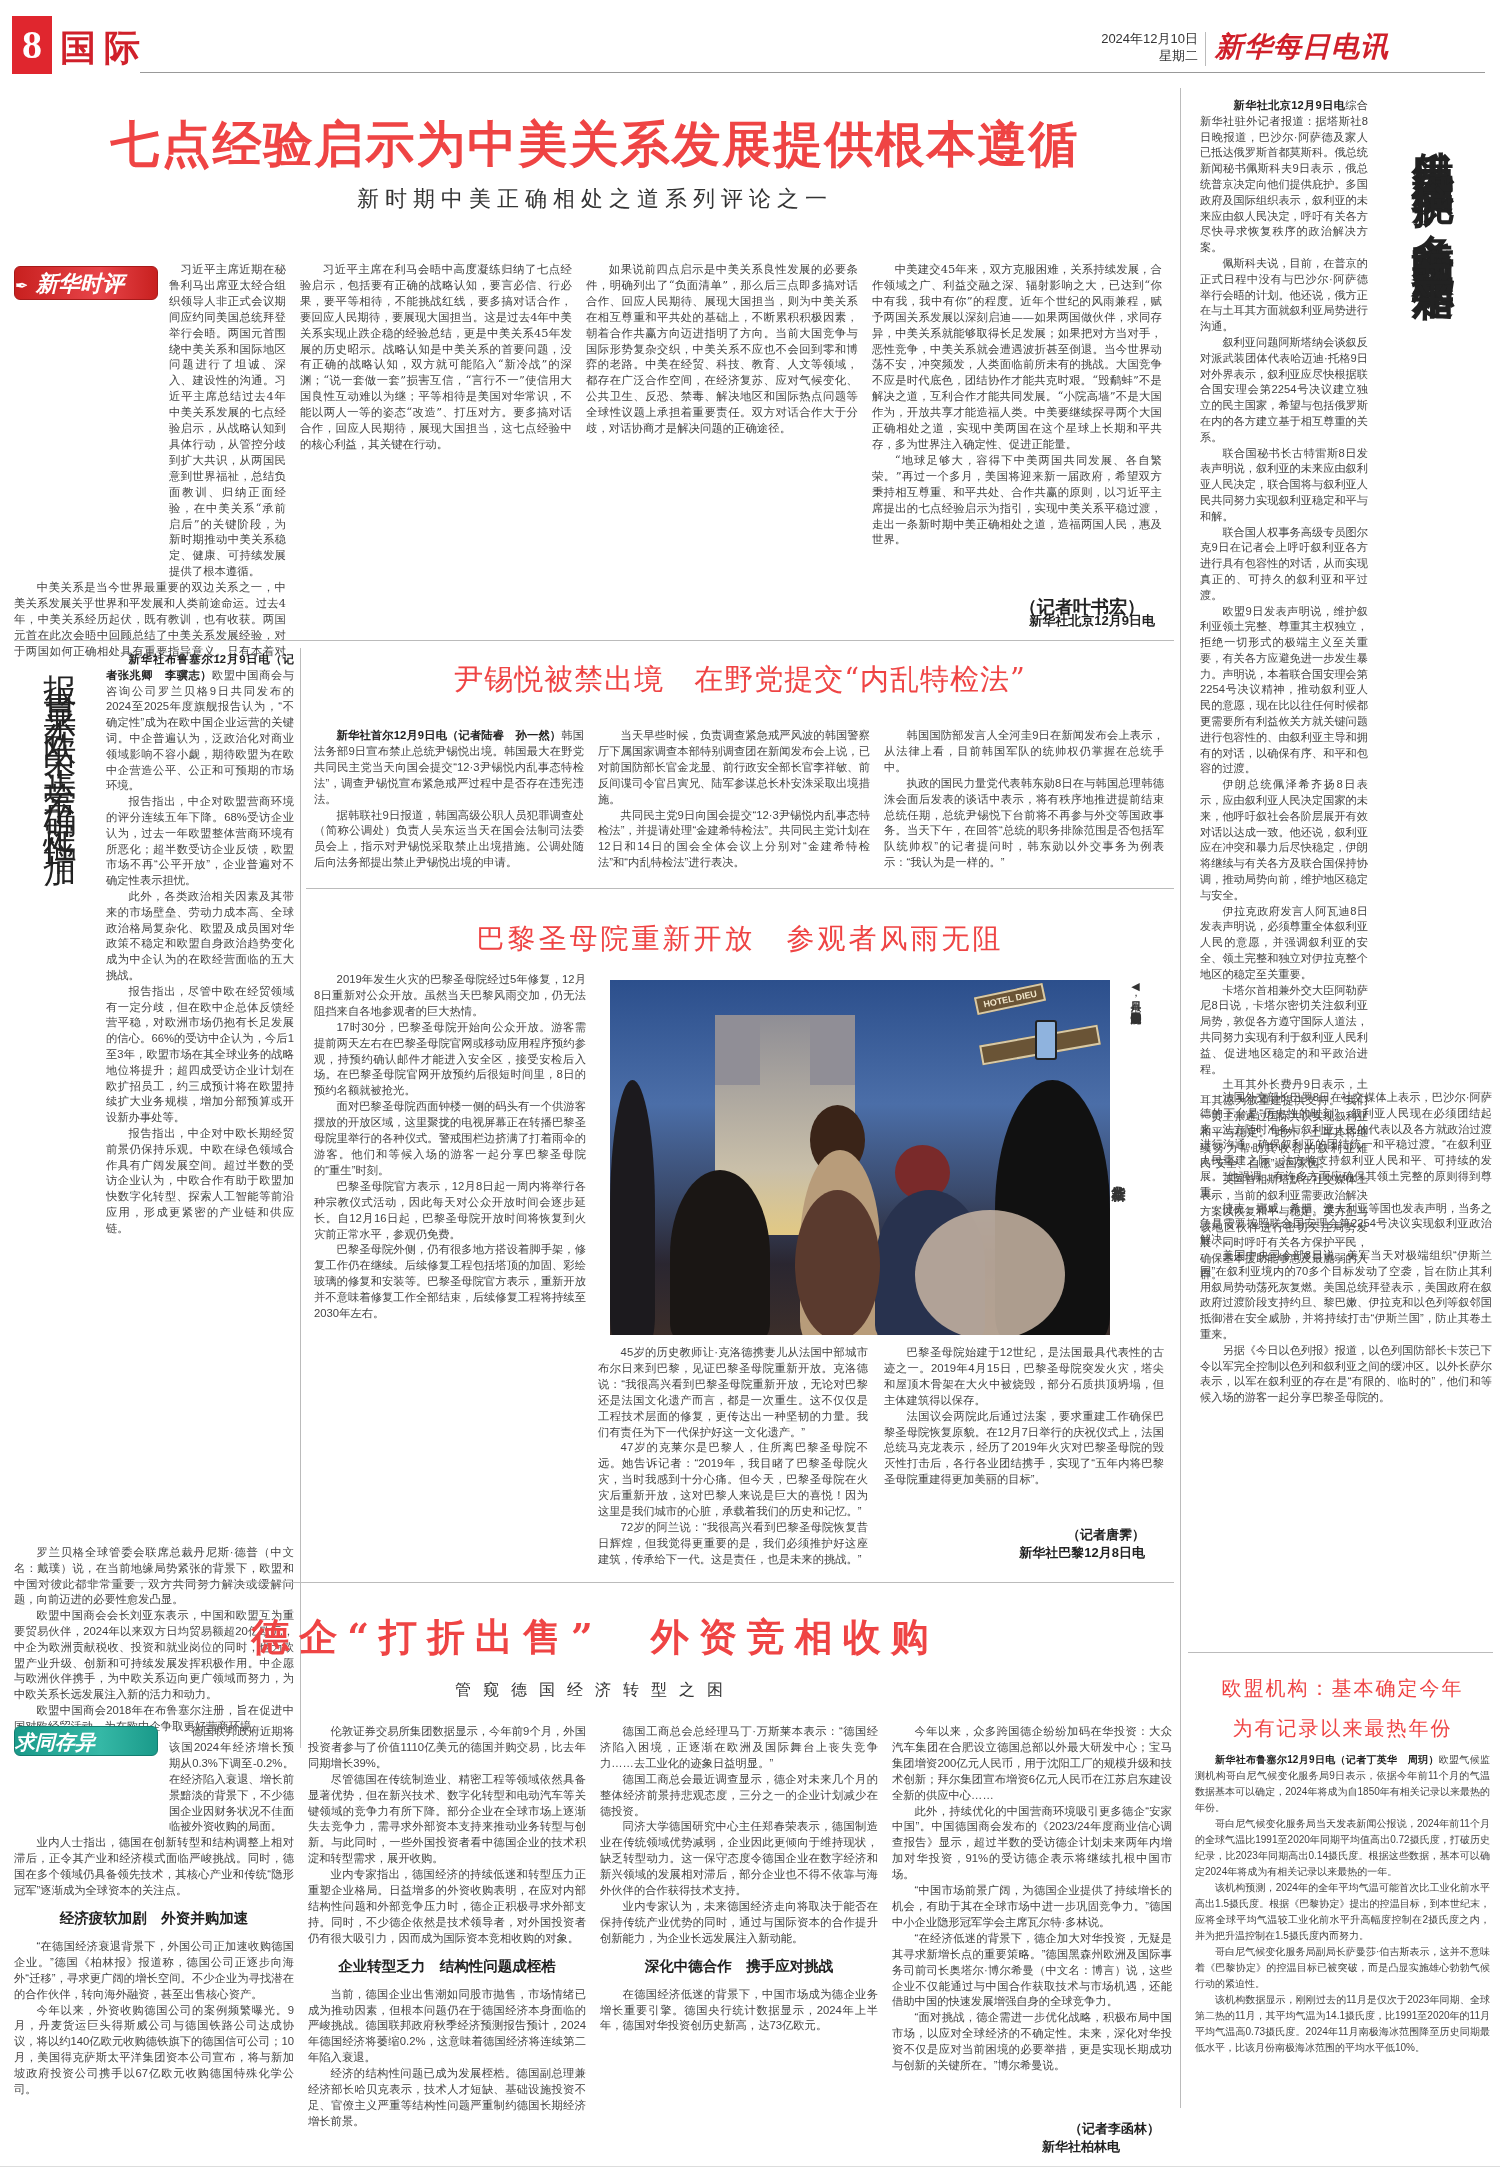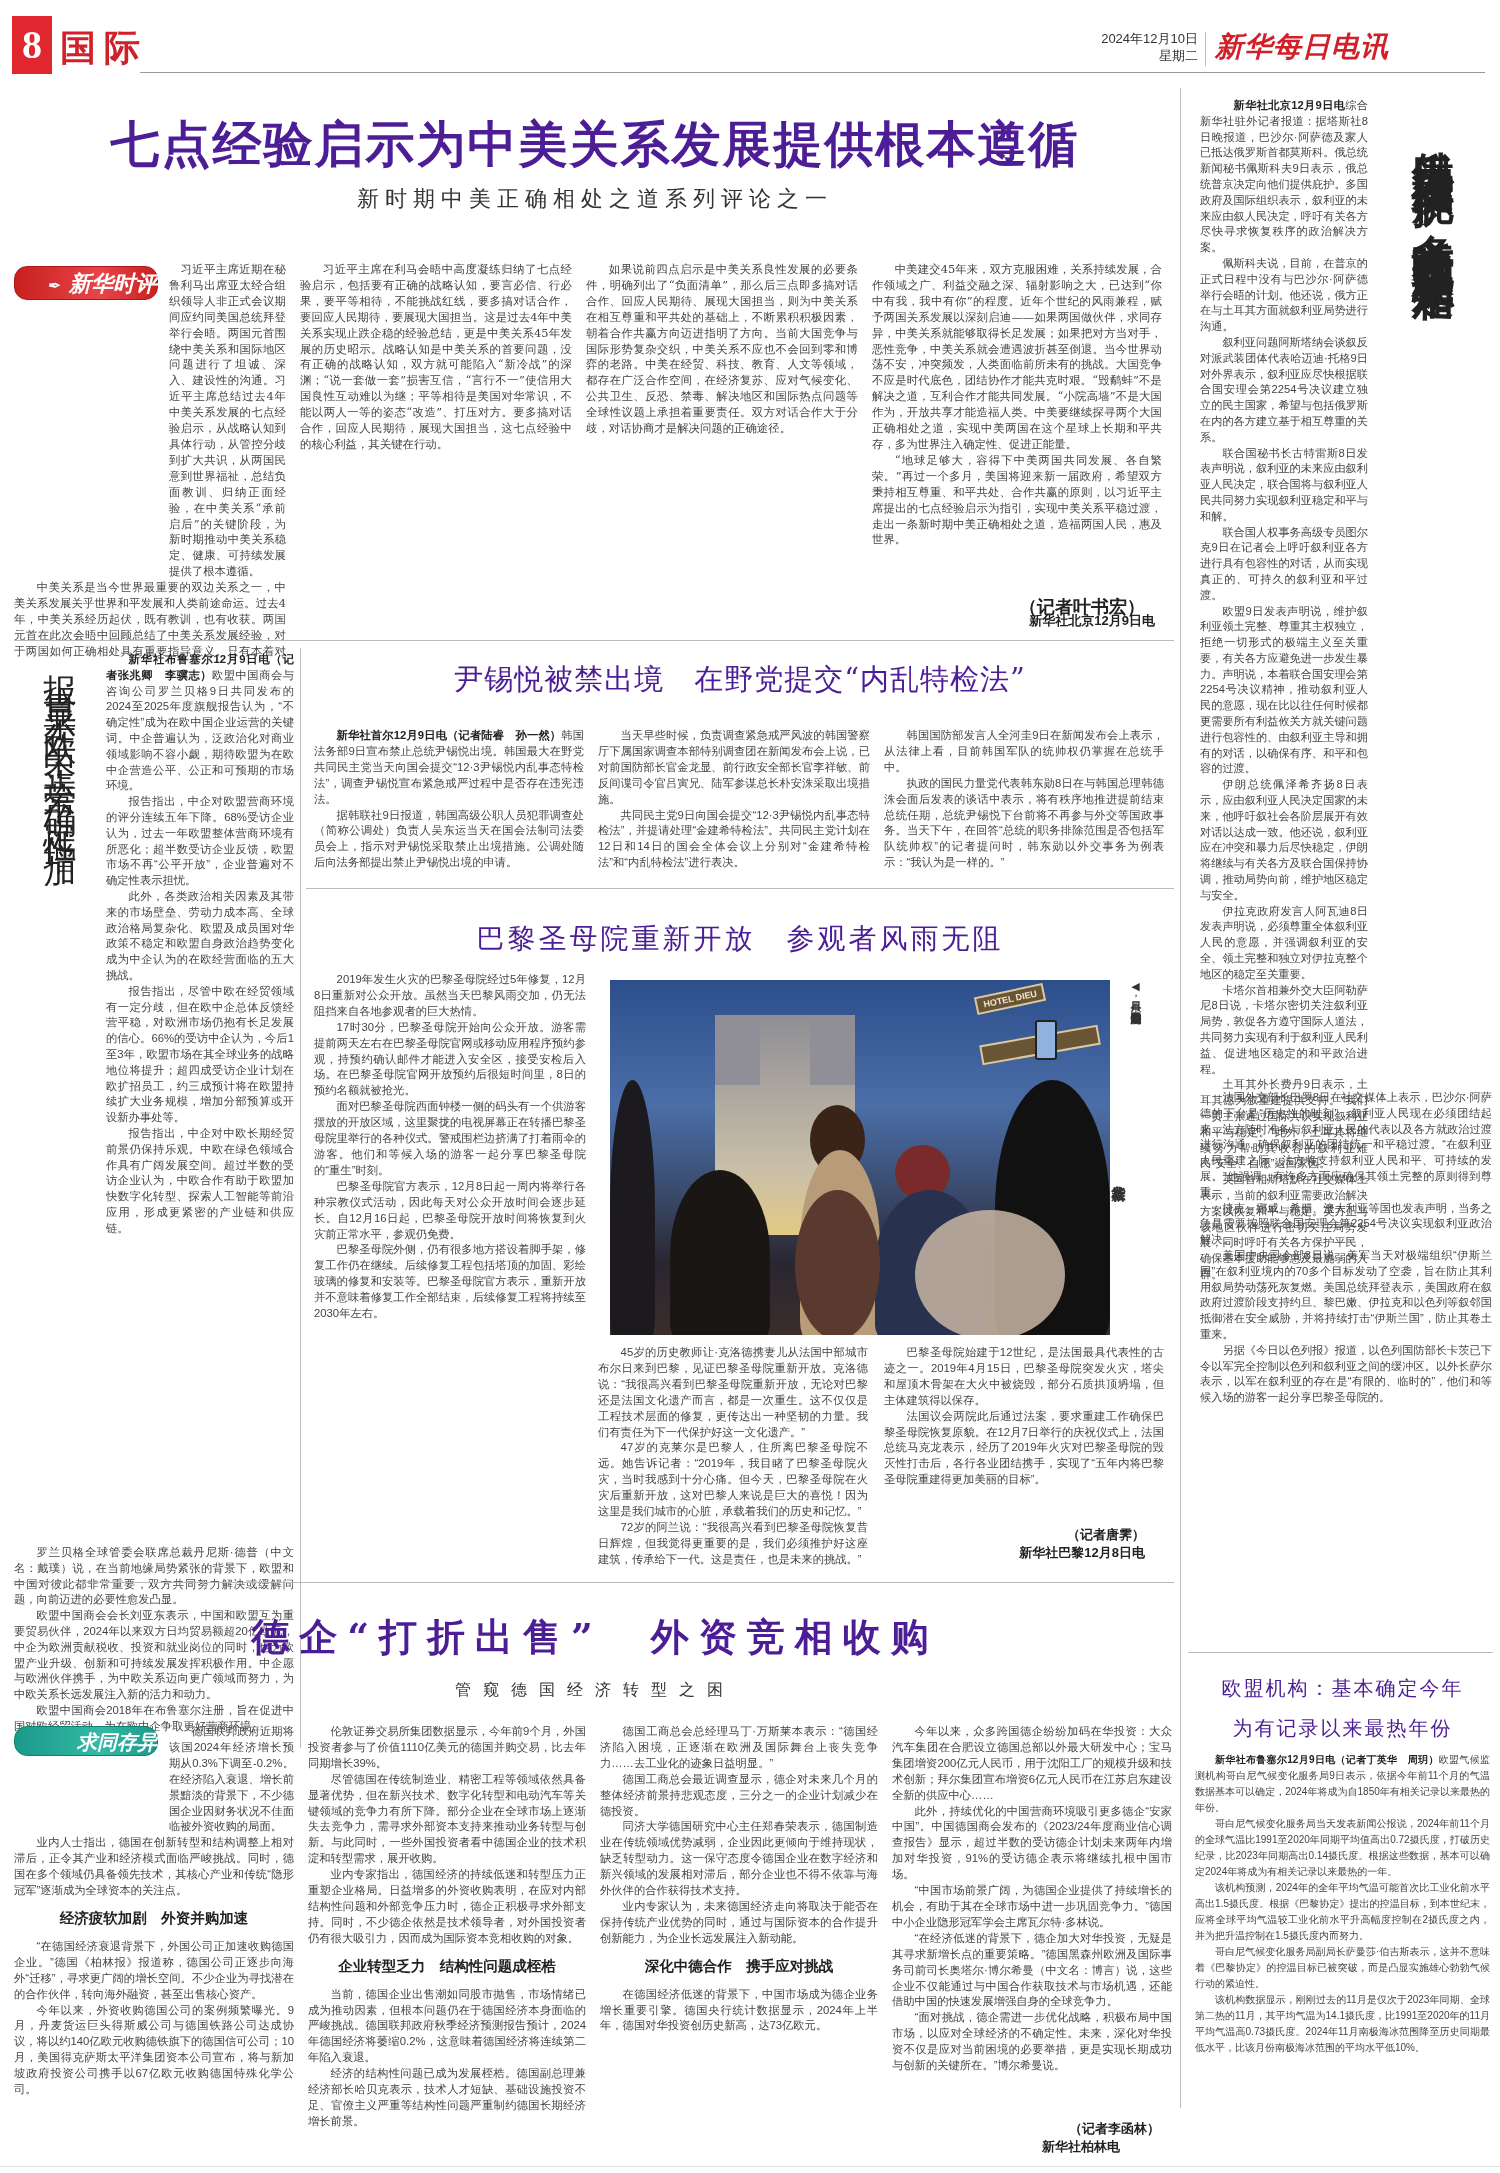--- a/index.html
+++ b/index.html
@@ -6,31 +6,31 @@
 html,body{width:1500px;height:2173px;background:#fff;overflow:hidden}
 body{font-family:"DejaVu Serif","Liberation Serif",serif;color:#333;position:relative}
 .abs{position:absolute}
 .masthead{left:0;top:0;width:1500px;height:78px}
 .page-num{left:12px;top:16px;width:40px;height:58px;background:#e0262e;color:#fff;font:bold 40px "Liberation Serif",serif;text-align:center;line-height:58px}
 .section-name{left:60px;top:24px;font:bold 36px "DejaVu Serif",serif;color:#d0202a;letter-spacing:8px}
 .mast-rule{left:140px;top:72px;width:1345px;height:1px;background:#999}
 .mast-date{left:1050px;top:30px;text-align:right;width:148px;font:13px "Liberation Sans",sans-serif;color:#333;line-height:17px}
 .mast-sep{left:1205px;top:32px;width:1px;height:34px;background:#bbb}
 .mast-logo{left:1215px;top:28px;font:bold italic 28px "DejaVu Serif",serif;color:#d0202a;letter-spacing:1px}
-.headline{font-family:"DejaVu Serif",serif;font-weight:bold;color:#4c1d95;text-align:center;white-space:nowrap}
+.headline{font-family:"DejaVu Serif",serif;font-weight:bold;color:#ef4444;text-align:center;white-space:nowrap}
 .subhead{font-family:"DejaVu Sans",sans-serif;color:#333;text-align:center;white-space:nowrap}
 .col{font-size:11.6px;line-height:15.9px;text-align:justify;color:#444;overflow:hidden}
 .col p{text-indent:2em}
 .sans-col{font-family:"Liberation Sans","DejaVu Sans",sans-serif}
 .dateline{font-weight:bold;color:#222;font-family:"Liberation Sans",sans-serif}
 .byline{font-family:"Liberation Sans",sans-serif;font-weight:bold;text-align:right;color:#222}
 .vtitle{writing-mode:vertical-rl;font-family:"DejaVu Serif",serif;font-weight:bold;color:#222}
 .vline{width:1px;background:#bbb}
 .hline{height:1px;background:#bbb}
-.badge{color:#fff;font:bold italic 22px "DejaVu Sans",sans-serif;text-align:right;line-height:34px;border-radius:13px}
+.badge{color:#fff;font:bold italic 22px "DejaVu Sans",sans-serif;text-align:left;line-height:34px;border-radius:6px}
 .badge-red{background:linear-gradient(90deg,#c8201f,#e8454a 60%,#c8201f);border:1px solid #a71a1a}
 .badge-teal{background:linear-gradient(90deg,#1a9a8a,#35b8a6 60%,#1a9a8a);border:1px solid #137d70}
 .photo{background:linear-gradient(180deg,#2c4f8c 0%,#4b6ea8 35%,#3a4a6c 60%,#2a2630 80%,#3b2e2a 100%);overflow:hidden}
 .cathedral{position:absolute;left:115px;top:30px;width:120px;height:200px;background:linear-gradient(180deg,#8f8e95,#c9bfa9 70%,#e2c984);}
 .tower{position:absolute;top:0;width:45px;height:70px;background:#908e96}
 .sign{position:absolute;background:#6a5436;border:2px solid #d8c9a5;color:#f3e8cd;font:bold 9px "Liberation Sans",sans-serif;padding:2px 6px}
 .crowd{position:absolute;border-radius:50% 50% 10% 10%;background:#1c1a1e}
 .sub-h{font-family:"Liberation Sans","DejaVu Sans",sans-serif;font-weight:bold;font-size:14.5px;color:#222;text-align:center;text-indent:0!important;margin:12px 0}
 .caption{writing-mode:vertical-rl;font-size:11px;line-height:14px;color:#333}
 </style>

